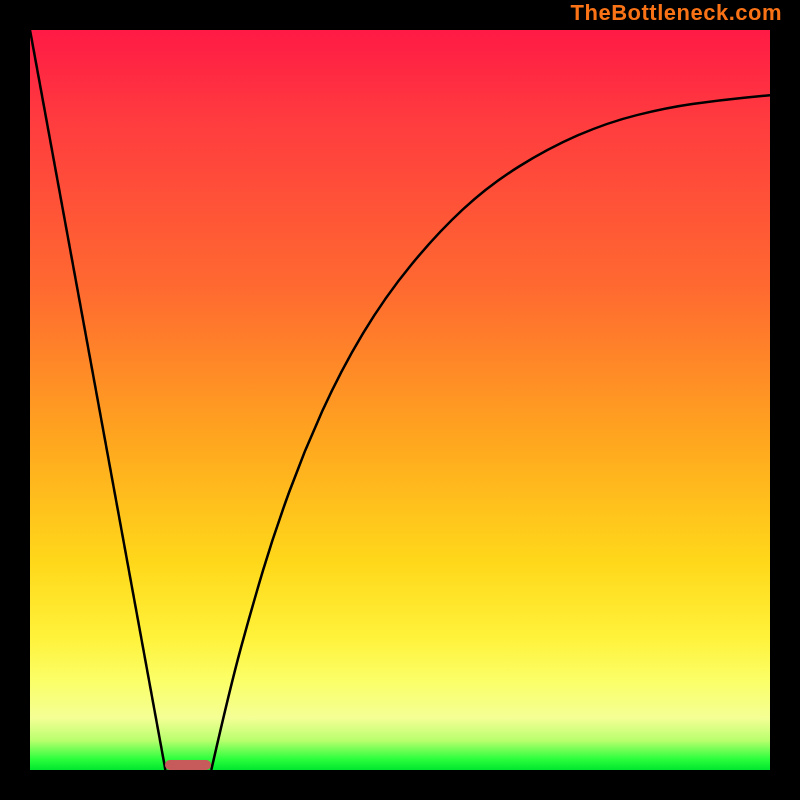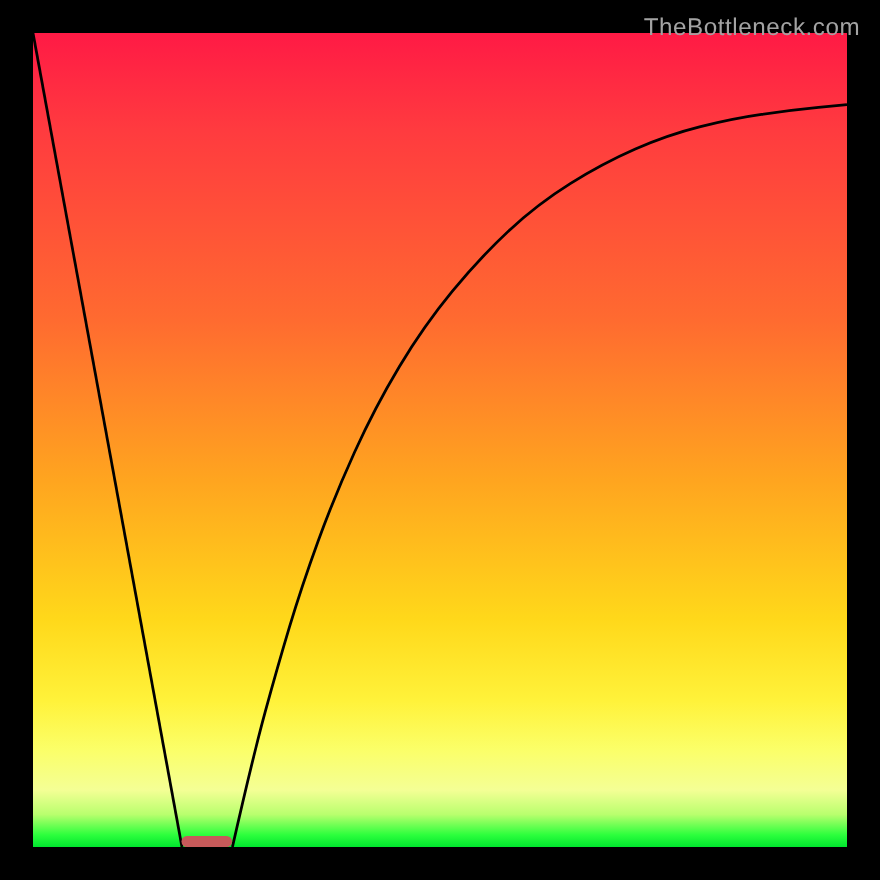--- a/index.html
+++ b/index.html
@@ -12,25 +12,25 @@
     font-family: Arial, Helvetica, sans-serif;
   }
   .outer {
     position: relative;
     width: 800px;
     height: 800px;
     background: #000;
   }
   .watermark {
     position: absolute;
-    top: 12px;
+    top: 0;
     right: 18px;
-    color: #a3a3a3;
+    color: #f97316;
     font-size: 22px;
-    font-weight: 400;
+    font-weight: 700;
     letter-spacing: 0.5px;
     z-index: 20;
   }
   .plot {
     position: absolute;
     left: 30px;
     top: 30px;
     width: 740px;
     height: 740px;
     overflow: hidden;

